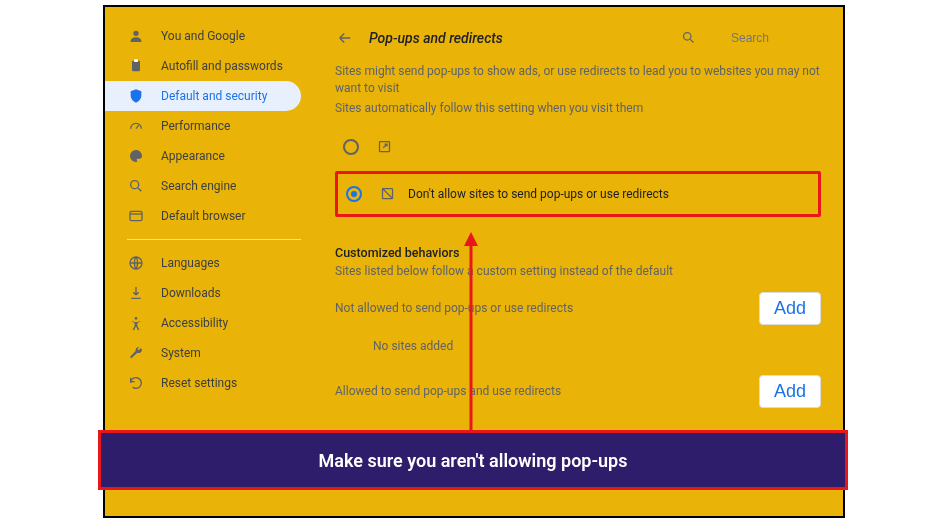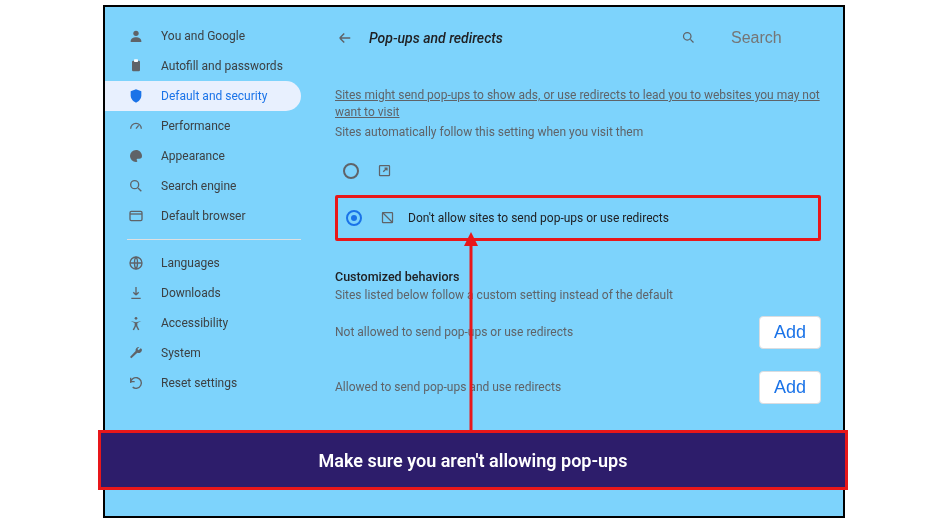--- a/index.html
+++ b/index.html
@@ -9,21 +9,21 @@
     width: 952px;
     height: 524px;
     overflow: hidden;
     position: relative;
   }
   .frame {
     position: absolute;
     left: 103px; top: 5px;
     width: 742px; height: 513px;
     border: 2px solid #000;
-    background: #7dd3fc;
+    background: #eab308;
     overflow: hidden;
   }
   .sidebar {
     position: absolute;
     left: 0; top: 0;
     width: 210px;
     height: 100%;
     padding-top: 14px;
     font-size: 12px;
     color: #3c4043;
@@ -86,30 +86,29 @@
     align-items: center;
     color: #5f6368;
   }
   .search-icon {
     width: 16px; height: 16px;
     margin-right: 6px;
   }
   .search-input {
     border: none;
     outline: none;
-    font-size: 16px;
+    font-size: 12px;
     width: 90px;
     color: #5f6368;
     background: transparent;
     margin-left: 28px;
   }
   .intro {
-    margin-top: 32px;
+    margin-top: 8px;
     line-height: 1.4;
-    text-decoration: underline;
   }
   .section-title {
     margin-top: 22px;
     font-size: 12.5px;
     color: #202124;
     font-weight: 500;
   }
   .section-sub {
     margin-top: 4px;
   }
@@ -358,20 +357,21 @@
       </div>
     </div>
 
     <div class="section-title" style="margin-top:28px">Customized behaviors</div>
     <div class="section-sub">Sites listed below follow a custom setting instead of the default</div>
 
     <div class="behavior-row">
       <span>Not allowed to send pop-ups or use redirects</span>
       <button class="add-btn">Add</button>
     </div>
+    <div class="no-sites">No sites added</div>
 
     <div class="behavior-row" style="margin-top:22px">
       <span>Allowed to send pop-ups and use redirects</span>
       <button class="add-btn">Add</button>
     </div>
   </div>
 </div>
 
 <svg class="arrow-svg" width="30" height="210">
   <defs>

